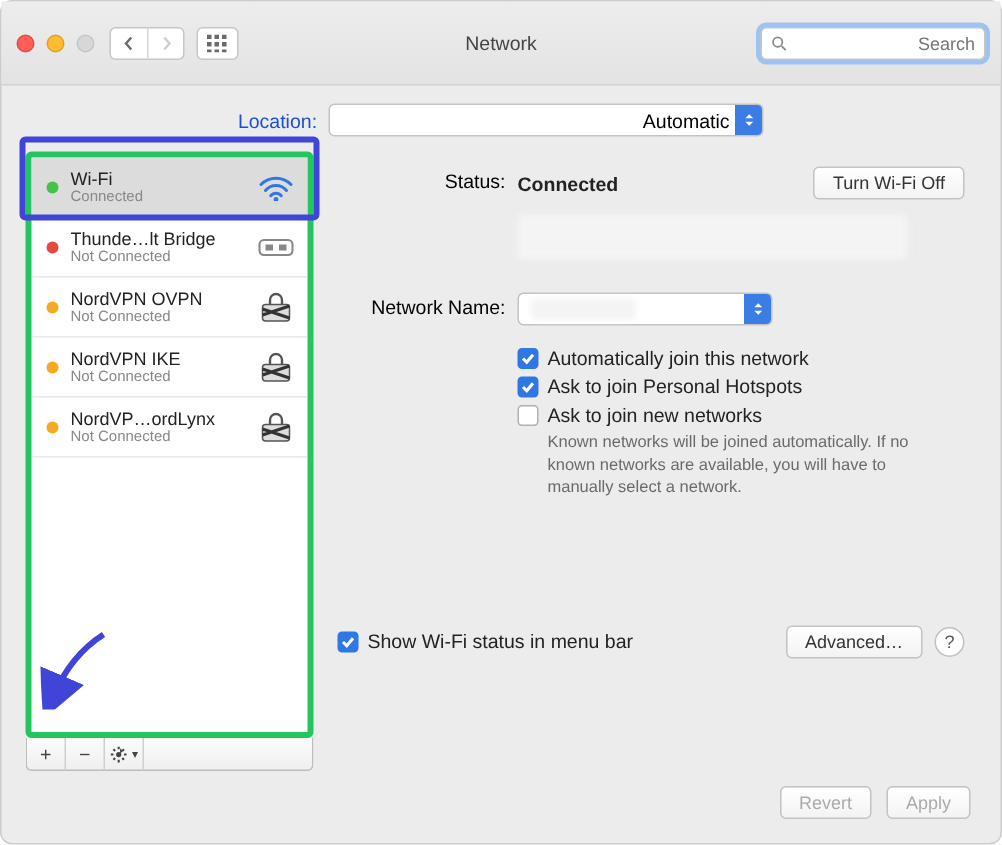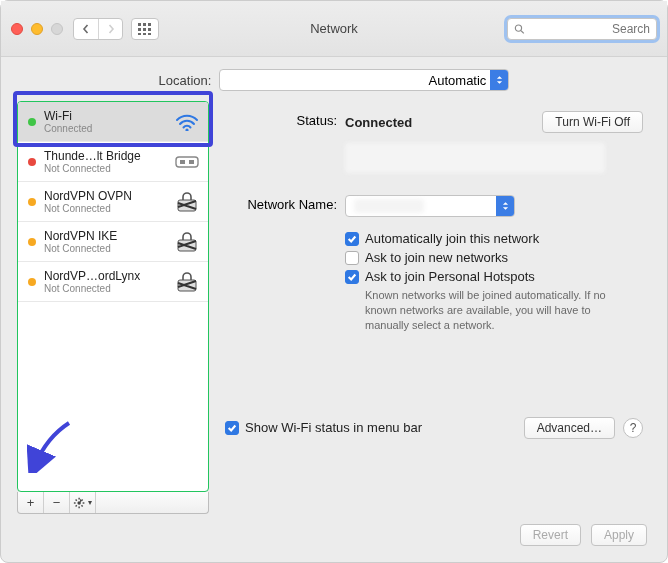--- a/index.html
+++ b/index.html
@@ -13,27 +13,27 @@
   .tl.grey { background: #d7d7d7; border:1px solid #c5c5c5;}
   .nav-btns { display:flex; border:1px solid #c6c6c6; border-radius:4px; overflow:hidden; background:#fff; margin-right:6px;}
   .nav-btn { width:24px; height:20px; display:flex; align-items:center; justify-content:center; }
   .nav-btn + .nav-btn { border-left:1px solid #d6d6d6; }
   .nav-btn svg { width:10px; height:10px; }
   .grid-btn { width:28px; height:22px; border:1px solid #c6c6c6; border-radius:4px; background:#fff; display:flex; align-items:center; justify-content:center; margin-left:2px;}
   .title { position:absolute; left:0; right:0; text-align:center; font-size:13px; color:#444; pointer-events:none;}
   .search { margin-left:auto; width:150px; height:22px; background:#fff; border:1px solid #c6c6c6; border-radius:4px; display:flex; align-items:center; padding:0 6px; gap:4px; box-shadow: 0 0 0 3px #9fc2f0;}
   .search input { border:none; outline:none; font-size:12px; width:100%; background:transparent; color:#555;text-align:right;}
   .location-row { display:flex; align-items:center; justify-content:center; gap:8px; padding:12px 0 10px; font-size:13px; }
-  .loc-label { color:#404040; }
+  .loc-label { color:#1d4ed8; }
   .select { position:relative; height:22px; background:#fff; border:1px solid #c3c3c3; border-radius:4px; display:flex; align-items:center; padding:0 22px 0 8px; font-size:13px; }
   .select .arrows { position:absolute; right:0; top:0; width:18px; height:100%; background:#3b7de5; border-radius:0 3px 3px 0; display:flex; flex-direction:column; align-items:center; justify-content:center; }
   .select .arrows svg{ width:7px; height:5px; fill:#fff; }
   .body { flex:1; display:flex; padding: 0 16px 0 16px; gap:6px; }
   .sidebar-wrap { width:192px; display:flex; flex-direction:column; }
-  .sidebar { flex:1; border:1px solid #22c55e; border-radius:4px; background:#fff; overflow:hidden; position:relative; }
+  .sidebar { flex:1; border:4px solid #22c55e; border-radius:4px; background:#fff; overflow:hidden; position:relative; }
   .sb-item { height:40px; display:flex; align-items:center; padding:0 8px 0 10px; gap:8px; border-bottom:1px solid #e8e8e8; font-size:12px; position:relative;}
   .sb-item.sel { background:#dcdcdc; }
   .dot { width:8px; height:8px; border-radius:50%; flex-shrink:0;}
   .dot.green{ background:#40c547;}
   .dot.red{ background:#e8493f;}
   .dot.orange{ background:#f7a922;}
   .sb-text { flex:1; overflow:hidden; }
   .sb-name { font-size:12px; color:#222; white-space:nowrap; overflow:hidden; text-overflow:ellipsis; }
   .sb-sub { font-size:10px; color:#888; }
   .sb-icon { width:26px; height:20px; display:flex; align-items:center; justify-content:center; flex-shrink:0;}
@@ -269,30 +269,30 @@
           <div class="val" style="display:block;">
         <div class="chk-row">
           <span class="chk on">
                 <svg viewBox="0 0 12 12">
                   <path d="M2 6 L5 9 L10 3"></path>
                 </svg>
               </span>
           <span>Automatically join this network</span>
         </div>
         <div class="chk-row">
-          <span class="chk"></span>
-          <span>Ask to join new networks</span>
-        </div>
-        <div class="chk-row">
           <span class="chk on">
                 <svg viewBox="0 0 12 12">
                   <path d="M2 6 L5 9 L10 3"></path>
                 </svg>
               </span>
           <span>Ask to join Personal Hotspots</span>
+        </div>
+        <div class="chk-row">
+          <span class="chk"></span>
+          <span>Ask to join new networks</span>
         </div>
         <div class="hint">Known networks will be joined automatically. If no known networks are available, you will have to manually select a network.</div>
       </div>
         </div>
 
       <div style="height:70px;"></div>
 
       <div class="footer-row">
         <div class="chk-row" style="margin:0;">
           <span class="chk on">

